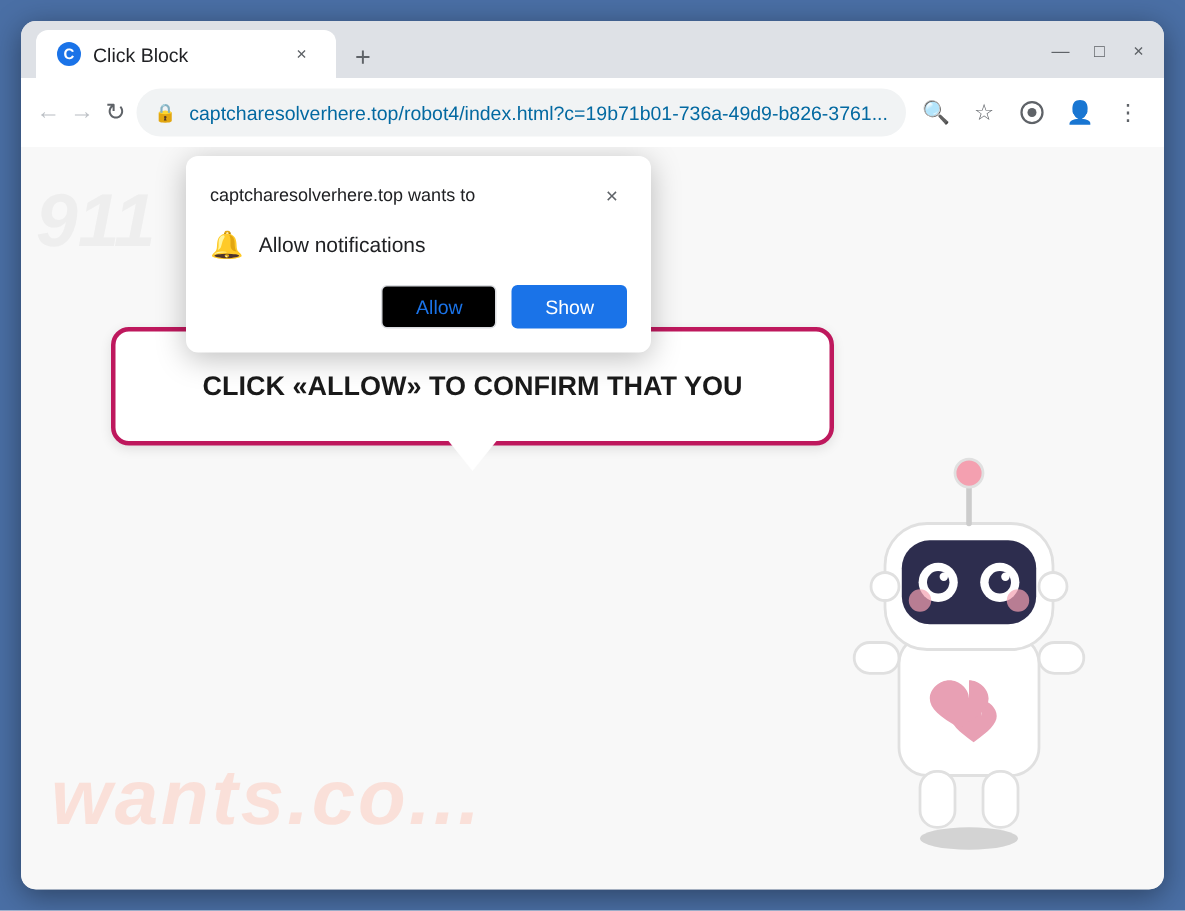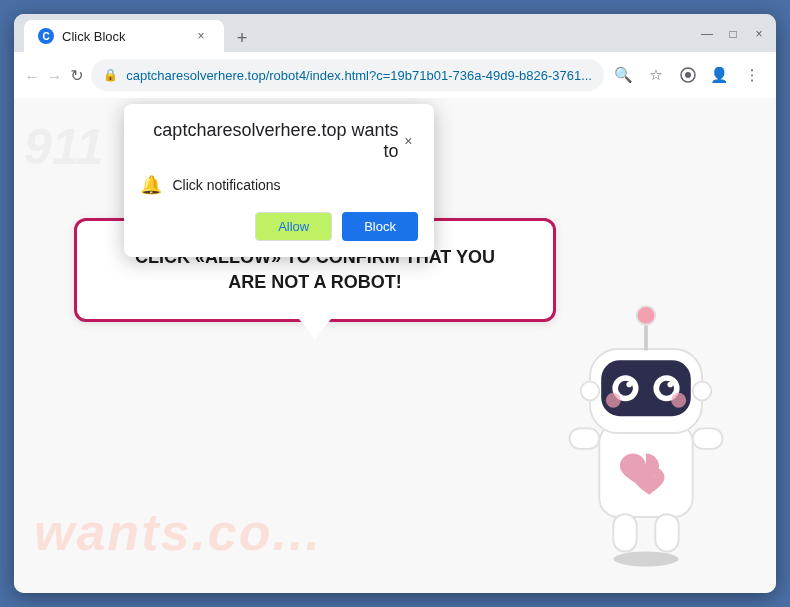--- a/index.html
+++ b/index.html
@@ -226,21 +226,21 @@
     }
 
     .popup-header {
       display: flex;
       align-items: center;
       justify-content: space-between;
       margin-bottom: 12px;
     }
 
     .popup-title {
-      font-size: 18px;
+      font-size: 12px;
       color: #202124;
       text-align: right;
     }
 
     .popup-close {
       width: 20px;
       height: 20px;
       display: flex;
       align-items: center;
       justify-content: center;
@@ -268,21 +268,21 @@
     }
 
     .popup-buttons {
       display: flex;
       gap: 10px;
       justify-content: flex-end;
     }
 
     .btn-allow {
       padding: 6px 22px;
-      background: #bef264;
+      background: #000000;
       border: 1px solid #dadce0;
       border-radius: 4px;
       font-size: 13px;
       color: #1a73e8;
       cursor: pointer;
       font-weight: 500;
     }
 
     .btn-block {
       padding: 6px 22px;
@@ -402,33 +402,32 @@
       <span style="font-size:52px; font-style:italic; font-weight:900; letter-spacing:2px;">wants.co...</span>
     </div>
 
     <div class="permission-popup">
       <div class="popup-header">
         <span class="popup-title">captcharesolverhere.top wants to</span>
         <div class="popup-close">×</div>
       </div>
       <div class="popup-notification-row">
         <span class="bell-icon">🔔</span>
-        <span class="notification-text">Click notifications</span>
+        <span class="notification-text">Allow notifications</span>
       </div>
       <div class="popup-buttons">
         <button class="btn-allow">Allow</button>
-        <button class="btn-block">Block</button>
+        <button class="btn-block">Show</button>
       </div>
     </div>
 
     <div class="main-message-container">
       <div class="speech-bubble">
         <div class="main-text">
           <span>CLICK «ALLOW» TO CONFIRM THAT YOU</span><br>
-          <span>ARE NOT A ROBOT!</span>
         </div>
       </div>
     </div>
 
     <div class="robot-container">
       <svg class="robot-svg" viewBox="0 0 200 300" xmlns="http://www.w3.org/2000/svg">
 
         <ellipse cx="100" cy="285" rx="35" ry="8" fill="rgba(0,0,0,0.15)"></ellipse>
 
         <rect x="50" y="140" width="100" height="100" rx="20" ry="20" fill="white" stroke="#e0e0e0" stroke-width="2"></rect>

